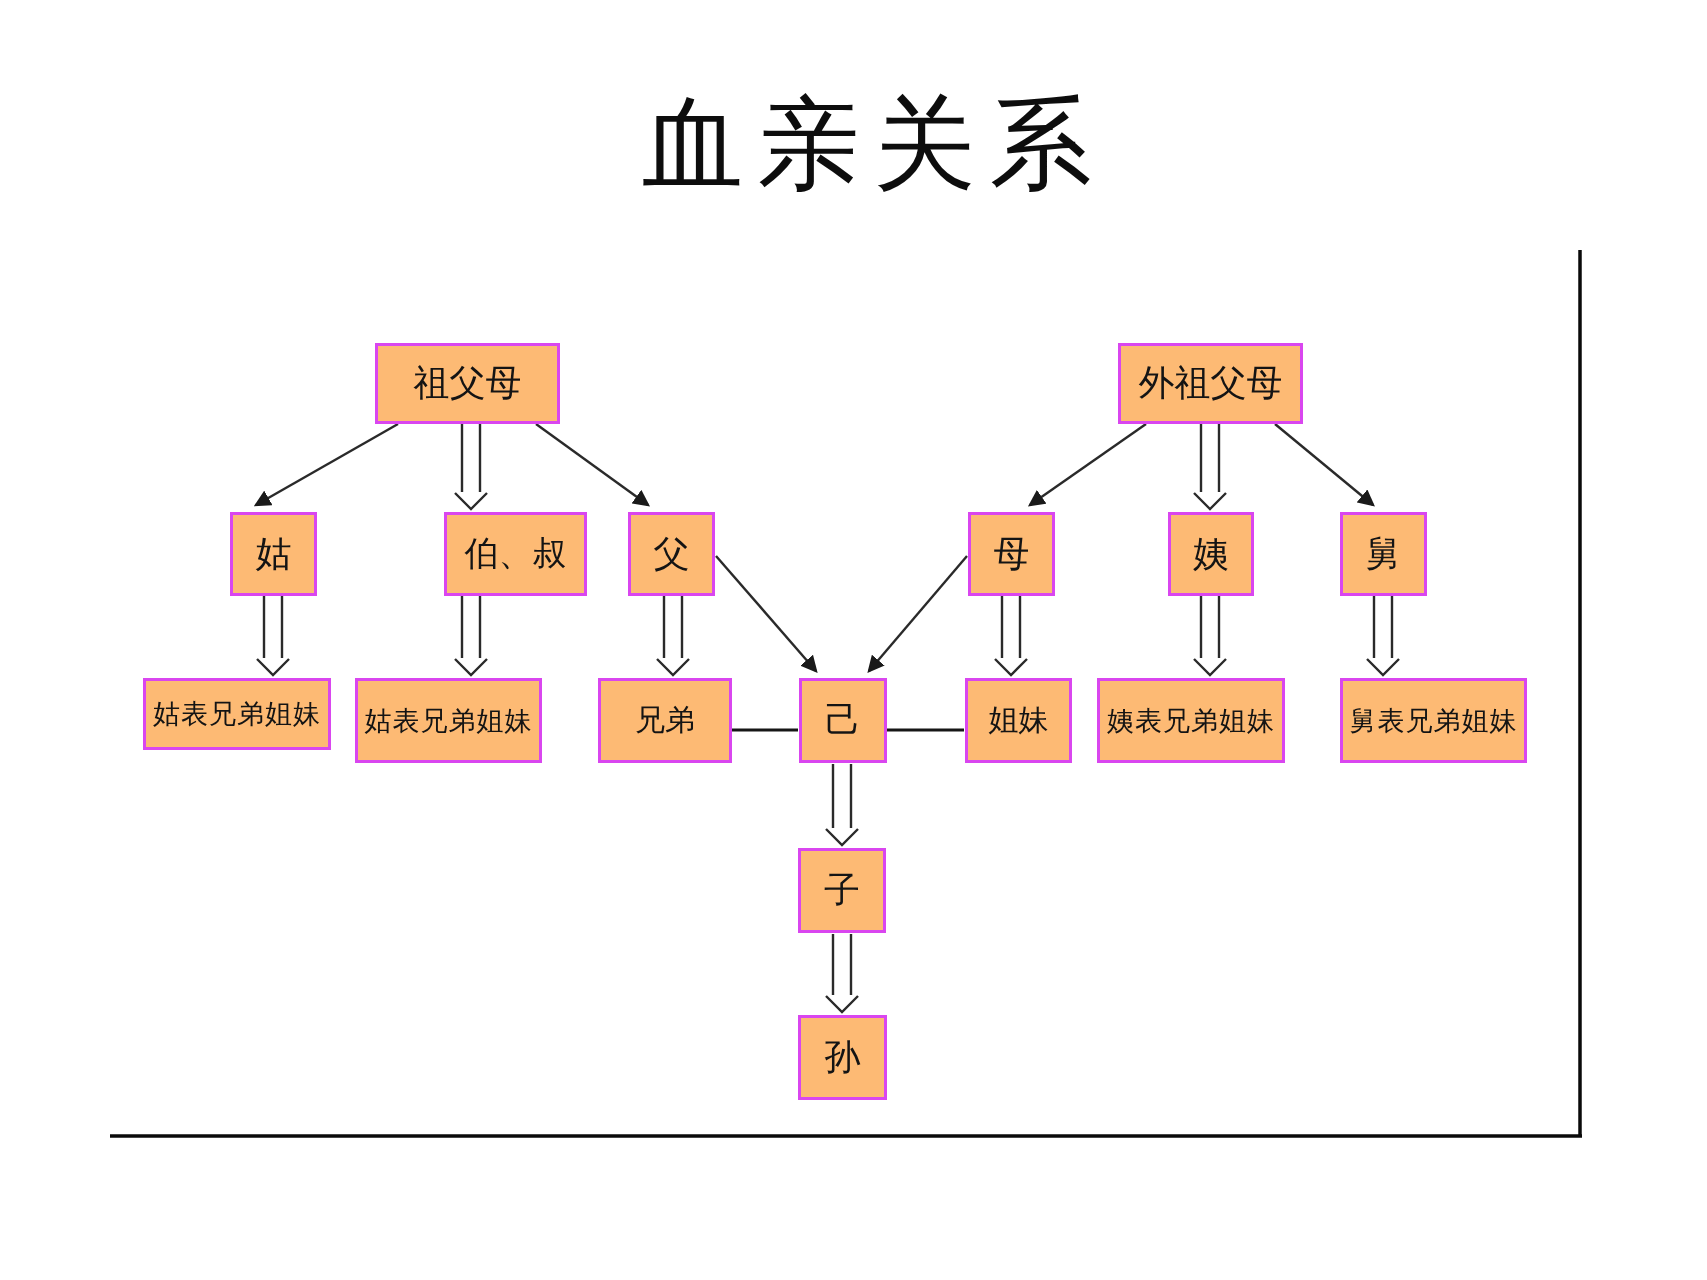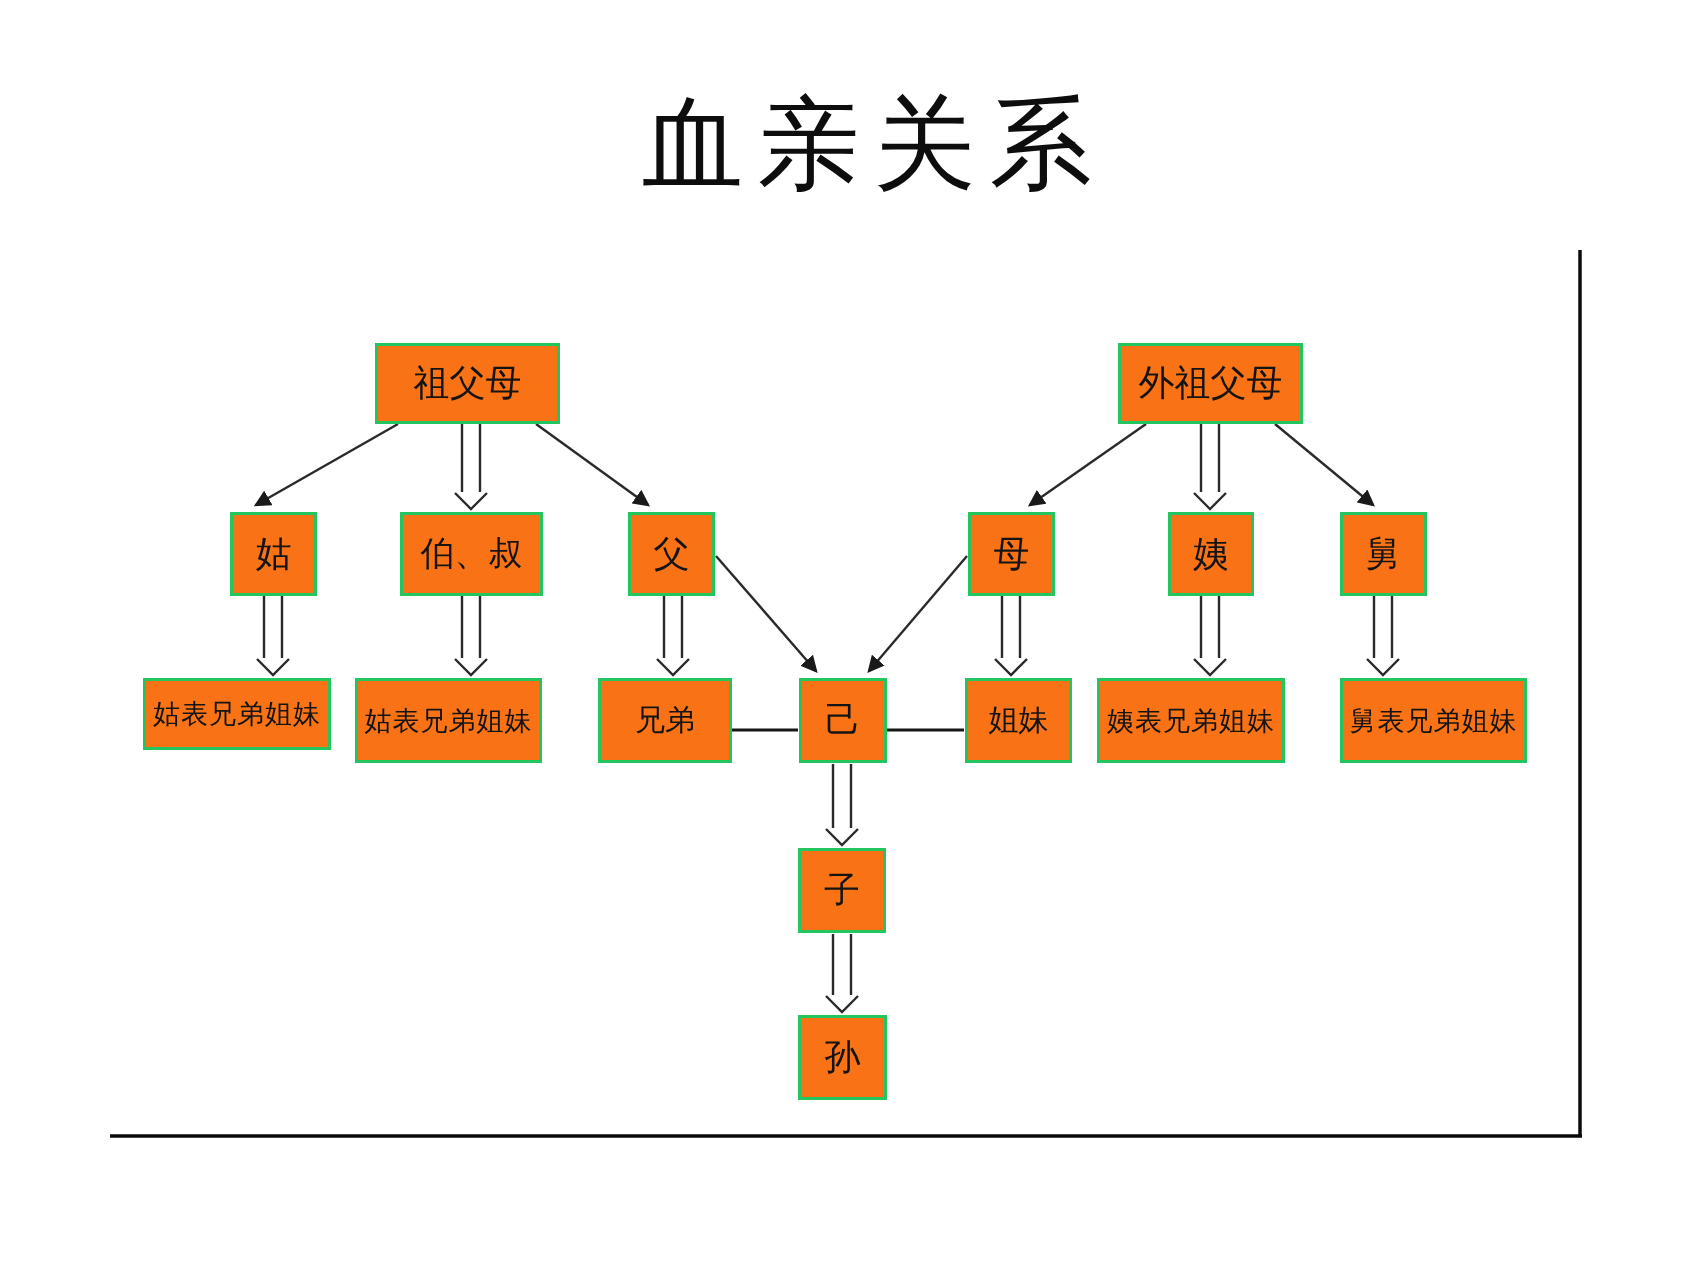--- a/index.html
+++ b/index.html
@@ -21,29 +21,29 @@
     line-height:1.1;
     white-space:nowrap;
   }
   svg.connectors{position:absolute;left:0;top:0;width:1707px;height:1280px;}
   .edge{stroke:#2a2a2a;stroke-width:2.4;fill:none;}
   .conn{stroke:#161616;stroke-width:3;fill:none;}
   .frame{stroke:#0a0a0a;stroke-width:3.5;fill:none;}
   .node{
     position:absolute;
     box-sizing:border-box;
-    border:3px solid #22c55e;
-    background:#f97316;
+    border:3px solid #d946ef;
+    background:#fdba74;
     display:flex;align-items:center;justify-content:center;
     color:#141414;
     text-align:center;
     white-space:nowrap;
   }
   .fs36{font-size:36px;}
-  .fs34{font-size:34px;}
+  .fs34{font-size:34px;margin-left:44px;}
   .fs30{font-size:30px;}
   .fs28{font-size:27px;letter-spacing:1px;}
 </style>
 </head>
 <body>
 
 <div class="stage">
 
   <div class="title">血亲关系</div>
 

